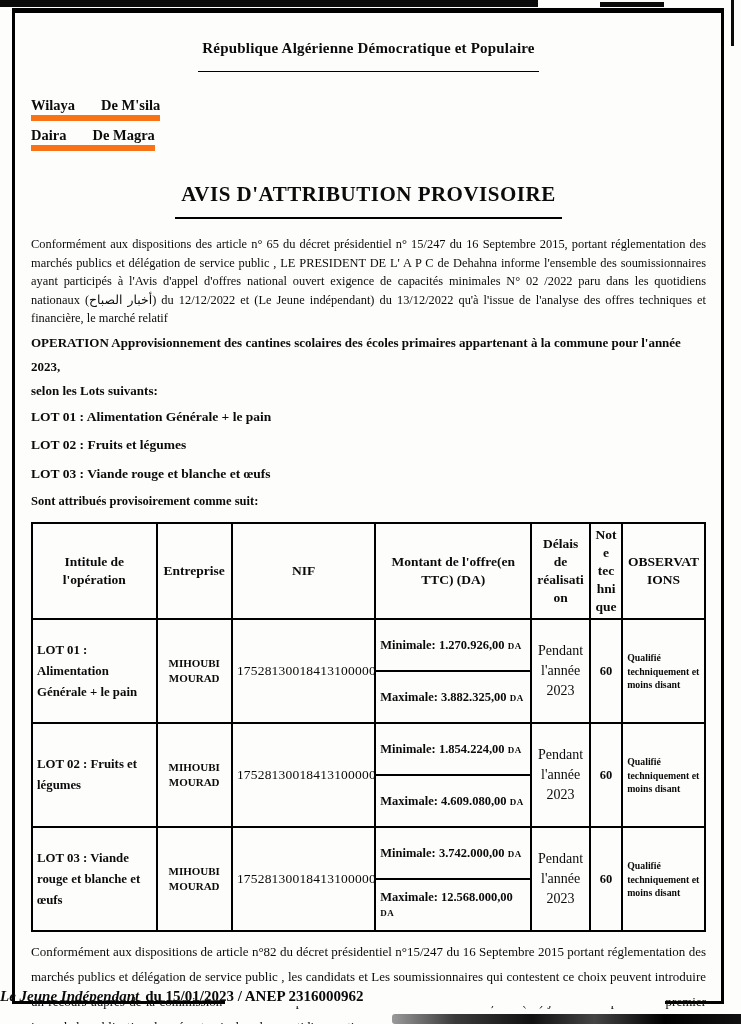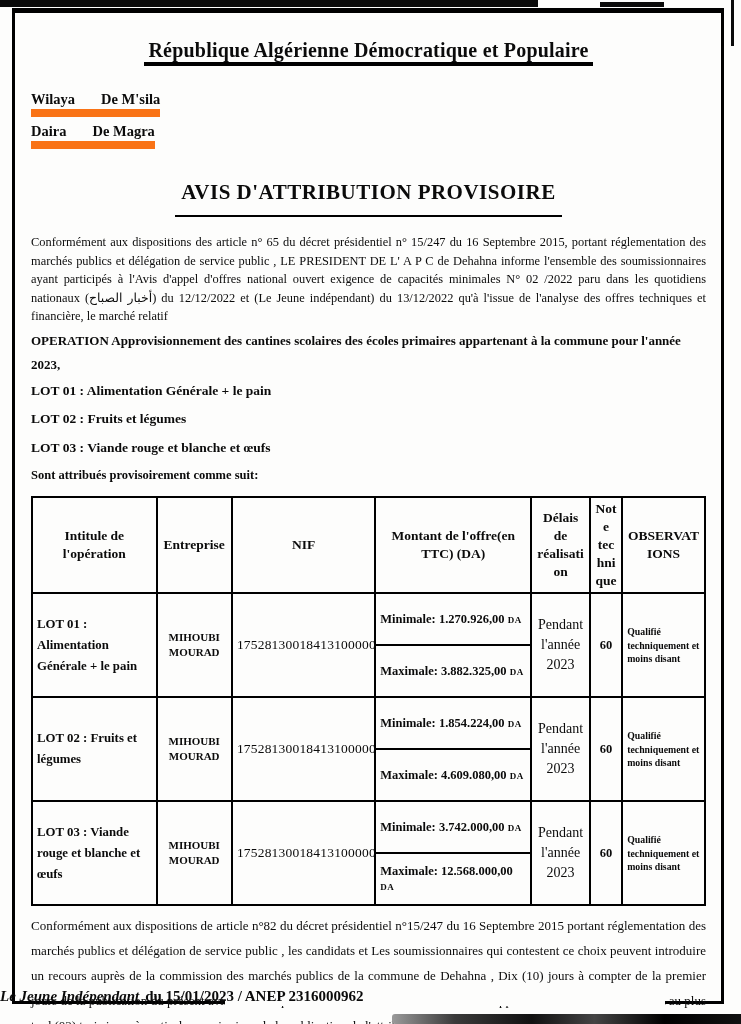--- a/index.html
+++ b/index.html
@@ -24,27 +24,27 @@
     position:absolute;left:392px;top:1014px;width:349px;height:10px;
     background:linear-gradient(90deg,#9a9a9a 0%,#3a3a3a 18%,#111 40%,#444 58%,#000 78%,#111 100%);
     border-radius:3px 0 0 3px;
   }
   .pub-mask{position:absolute;left:225px;top:988px;width:440px;height:18px;background:#fdfdfc;}
 
   .republic{
     text-align:center;margin-top:16px;
   }
   .republic .line{
-    display:inline-block;font-weight:bold;font-size:20px;
-    border-bottom:4px solid #000000;padding:0 4px 0 4px;letter-spacing:.2px;
+    display:inline-block;font-weight:bold;font-size:15px;
+    border-bottom:1px solid #000000;padding:0 4px 14px 4px;letter-spacing:.2px;
   }
   .address{margin-top:24px;}
   .address .line{
     display:inline-block;font-weight:bold;font-size:14.5px;
-    border-bottom:8px solid #f97316;padding-bottom:1px;margin-bottom:5px;
+    border-bottom:6px solid #f97316;padding-bottom:1px;margin-bottom:5px;
   }
   .address .row{line-height:17px;}
   .address .lbl{margin-right:26px;}
 
   .notice-title-wrap{text-align:center;margin-top:26px;}
   .notice-title{
     display:inline-block;font-weight:bold;font-size:21px;letter-spacing:.5px;
     border-bottom:2px solid #000;padding:0 6px 10px 6px;
   }
 
@@ -113,20 +113,21 @@
       <span class="line"><span class="lbl">Daira</span><span>De Magra</span></span>
     </div>
   </div>
 
   <div class="notice-title-wrap">
     <span class="notice-title">AVIS D'ATTRIBUTION PROVISOIRE</span>
   </div>
 
   <div class="intro">Conformément aux dispositions des article n° 65  du décret présidentiel n° 15/247 du 16 Septembre 2015, portant réglementation des marchés publics et délégation de service public , LE PRESIDENT DE L' A P C de Dehahna informe l'ensemble des soumissionnaires ayant participés à l'Avis d'appel d'offres national ouvert exigence  de  capacités minimales N° 02 /2022 paru dans les quotidiens nationaux (أخبار الصباح) du 12/12/2022 et (Le Jeune indépendant) du 13/12/2022 qu'à l'issue de l'analyse des offres techniques et financière, le marché relatif</div>
   <div class="op-line">OPERATION   Approvisionnement des cantines scolaires des écoles primaires appartenant à la commune pour l'année 2023,</div>
+  <div class="selon-line">selon les Lots  suivants:</div>
   <div class="lot-line">LOT 01 : Alimentation Générale + le pain</div>
   <div class="lot-line">LOT 02 : Fruits et légumes</div>
   <div class="lot-line">LOT 03 : Viande rouge et blanche et œufs</div>
   <div class="attr-line">Sont attribués provisoirement comme suit:</div>
 
   <table class="awards">
     <colgroup>
       <col class="c1">
         <col class="c2">
         <col class="c3">

